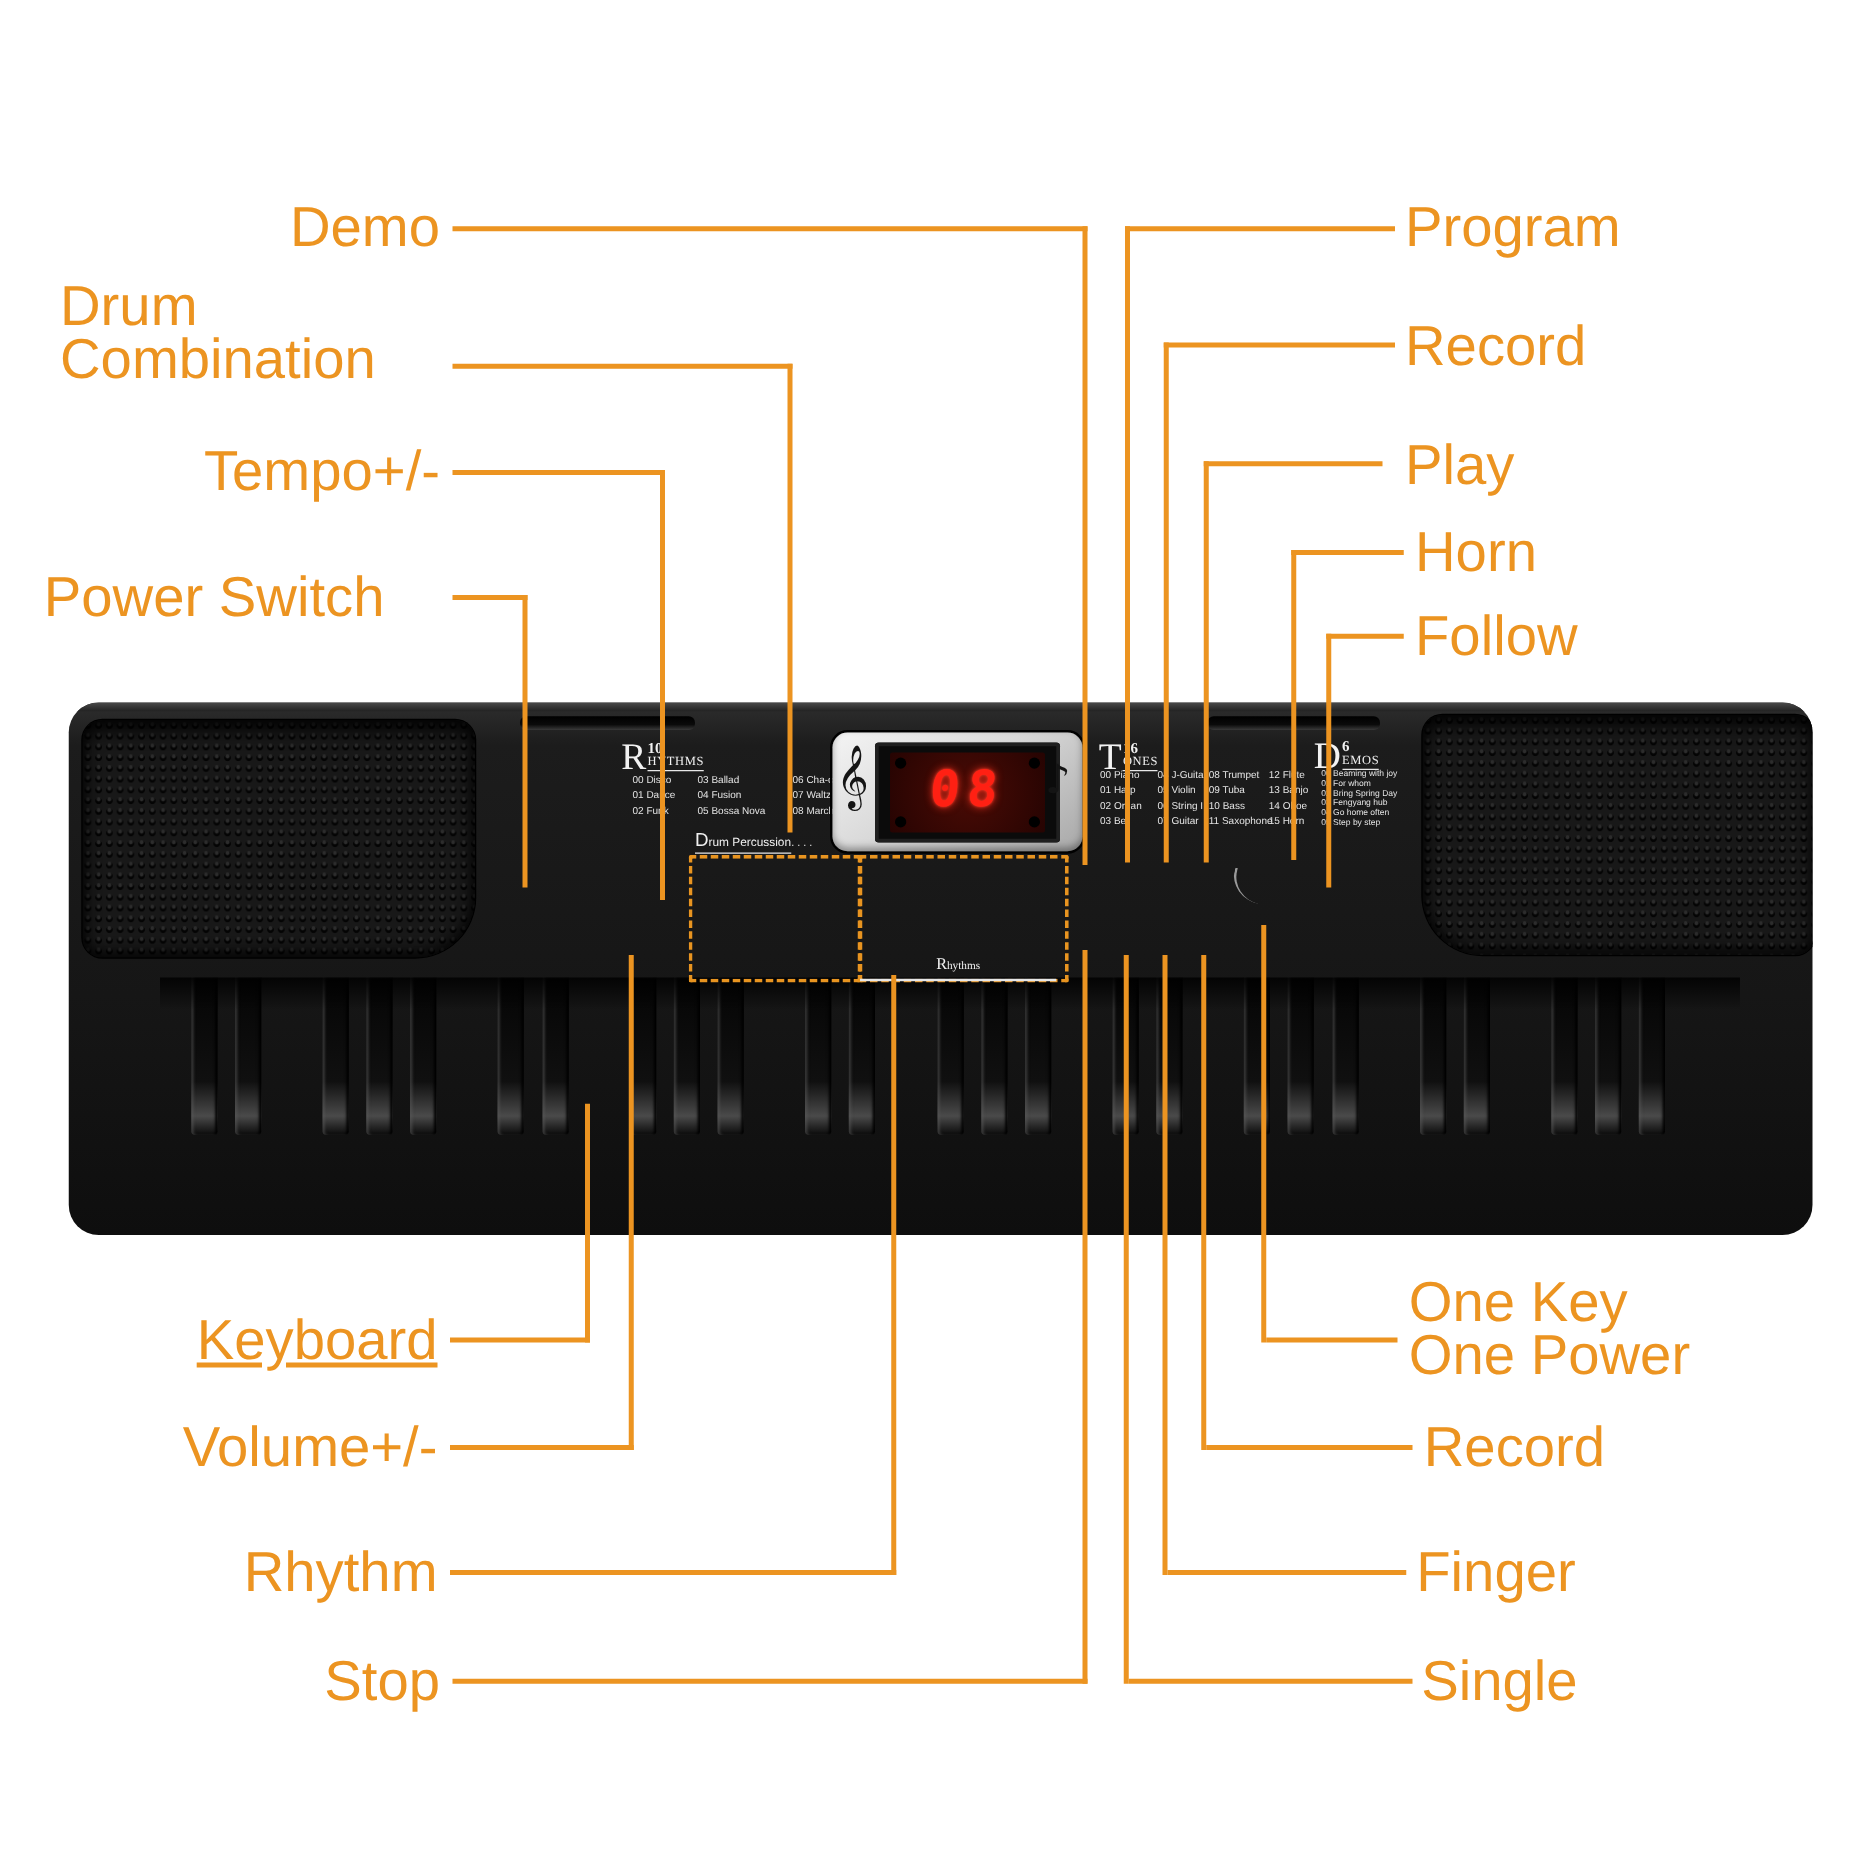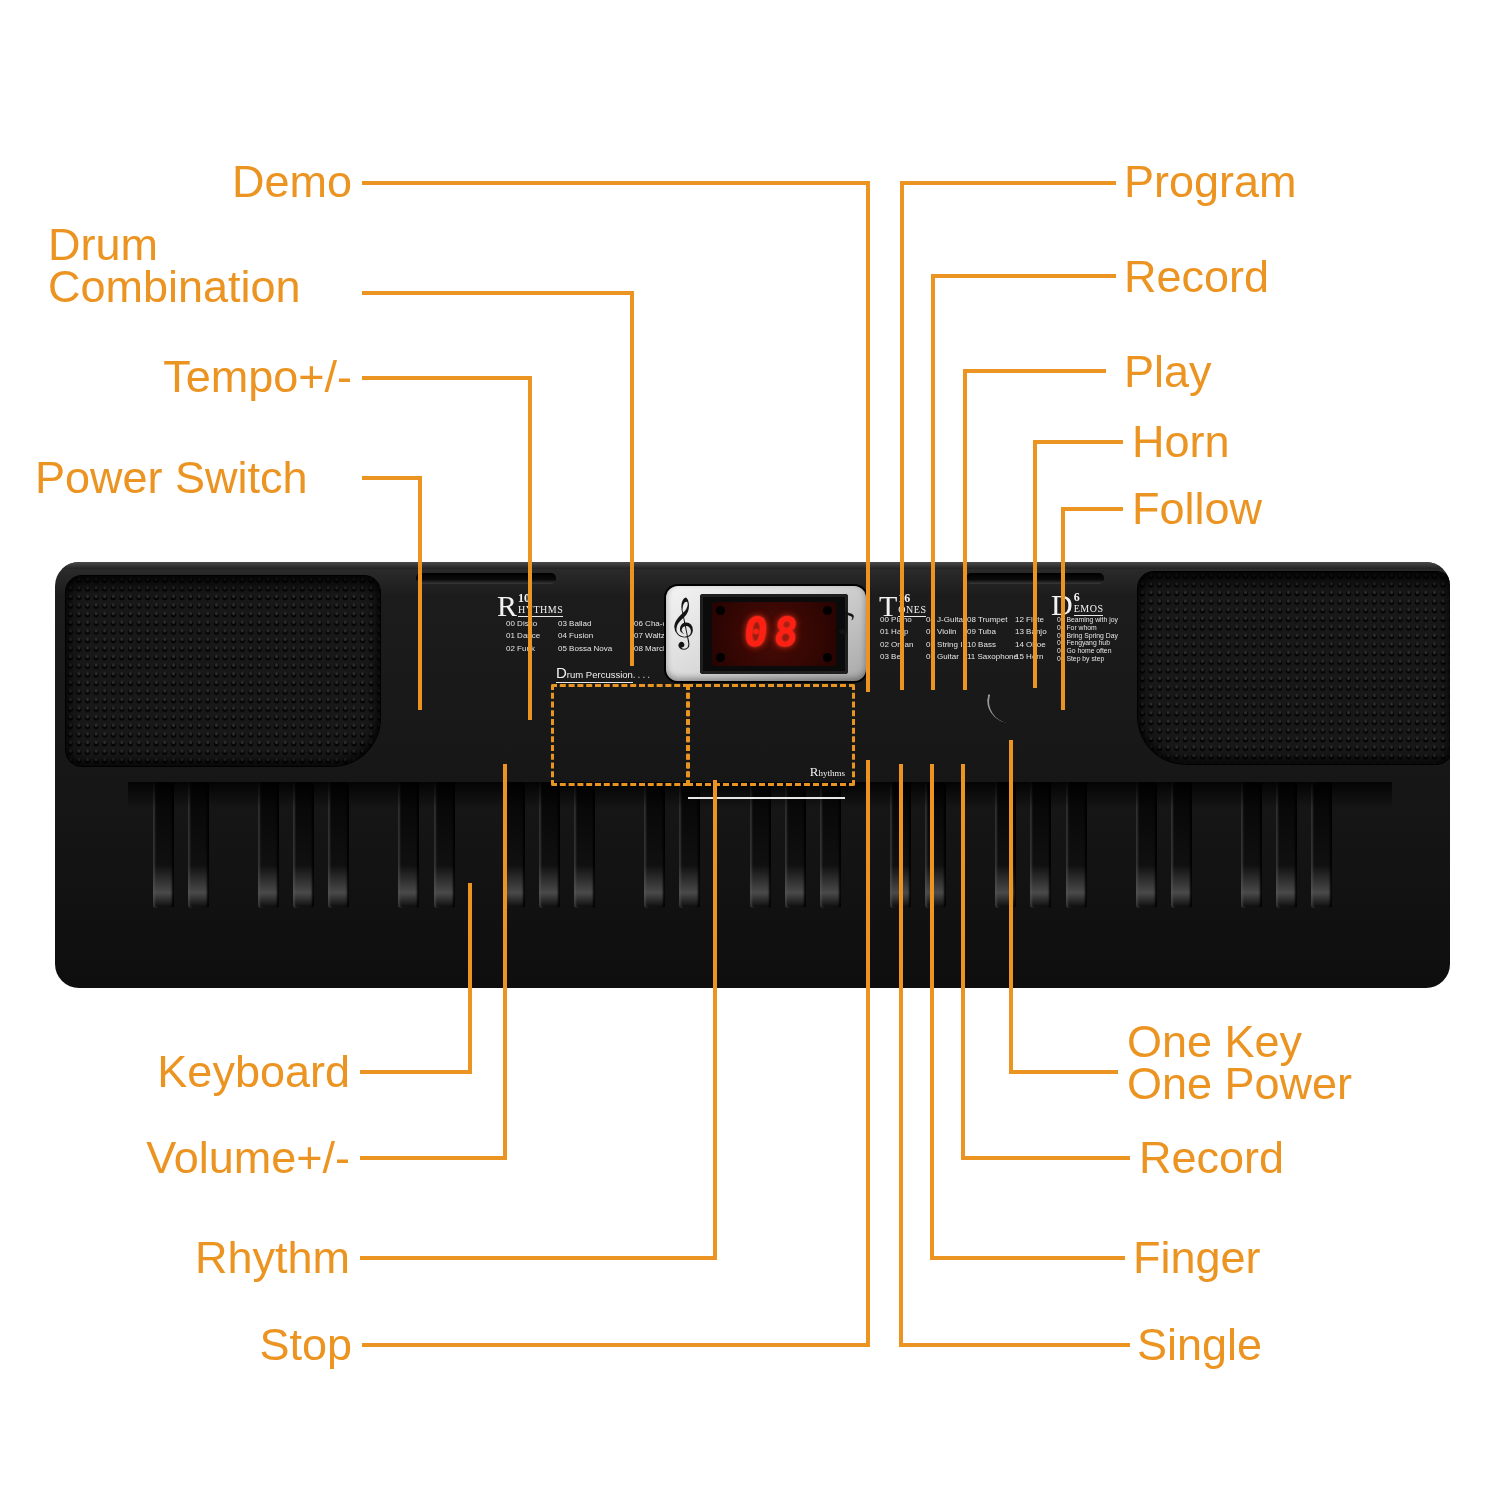--- a/index.html
+++ b/index.html
@@ -73,22 +73,22 @@
   .sec-sup{font-family:"Liberation Serif",serif;font-size:12px;font-weight:bold;line-height:12px;}
   .sec-rest{font-family:"Liberation Serif",serif;font-size:10px;line-height:11px;letter-spacing:.5px;
             border-bottom:1.5px solid #e8e8e8;padding-bottom:1px;}
   .list-col{position:absolute;color:#e4e4e4;font-size:8px;line-height:12.3px;white-space:nowrap;z-index:2;}
   .demo-col{font-size:6.8px;line-height:7.8px;}
   .dp-title{position:absolute;left:556px;top:664px;color:#f0f0f0;z-index:4;white-space:nowrap;}
   .dp-big{font-size:15px;line-height:15px;}
   .dp-rest{font-size:9.5px;}
   .dp-underline{border-bottom:1.5px solid #e8e8e8;padding-bottom:1px;}
   .dp-dots{font-size:10px;letter-spacing:2px;color:#cfcfcf;}
-  .rhythms-footer{position:absolute;left:688px;top:762px;width:157px;text-align:right;color:#f0f0f0;
-       border-bottom:2px solid #e6e6e6;padding-bottom:17px;z-index:4;white-space:nowrap;}
+  .rhythms-footer{position:absolute;left:688px;top:762px;width:157px;text-align:center;color:#f0f0f0;
+       border-bottom:2px solid #e6e6e6;padding-bottom:3px;z-index:4;white-space:nowrap;}
   .rf-big{font-family:"Liberation Serif",serif;font-size:13px;}
   .rf-rest{font-family:"Liberation Serif",serif;font-size:9px;}
   .arc{position:absolute;left:985px;top:697px;width:26px;height:24px;border-left:2px solid #9a9a9a;
        border-bottom:0;border-radius:0 0 0 90%;transform:rotate(14deg);z-index:2;}
 </style>
 </head>
 <body>
 
 <div class="stage">
 
@@ -416,21 +416,21 @@
       </div>
       <div class="ann-label" style="top: 348px; left: 1124px;">
         <div>Play</div>
       </div>
       <div class="ann-label" style="top: 418px; left: 1132px;">
         <div>Horn</div>
       </div>
       <div class="ann-label" style="top: 485px; left: 1132px;">
         <div>Follow</div>
       </div>
-      <div class="ann-label" style="top: 1048px; right: 1150px; text-align: right;">
+      <div class="ann-label" style="top: 1048px; right: 1150px; text-align: right; text-decoration: underline;">
         <div>Keyboard</div>
       </div>
       <div class="ann-label" style="top: 1134px; right: 1150px; text-align: right;">
         <div>Volume+/-</div>
       </div>
       <div class="ann-label" style="top: 1234px; right: 1150px; text-align: right;">
         <div>Rhythm</div>
       </div>
       <div class="ann-label" style="top: 1321px; right: 1148px; text-align: right;">
         <div>Stop</div>

